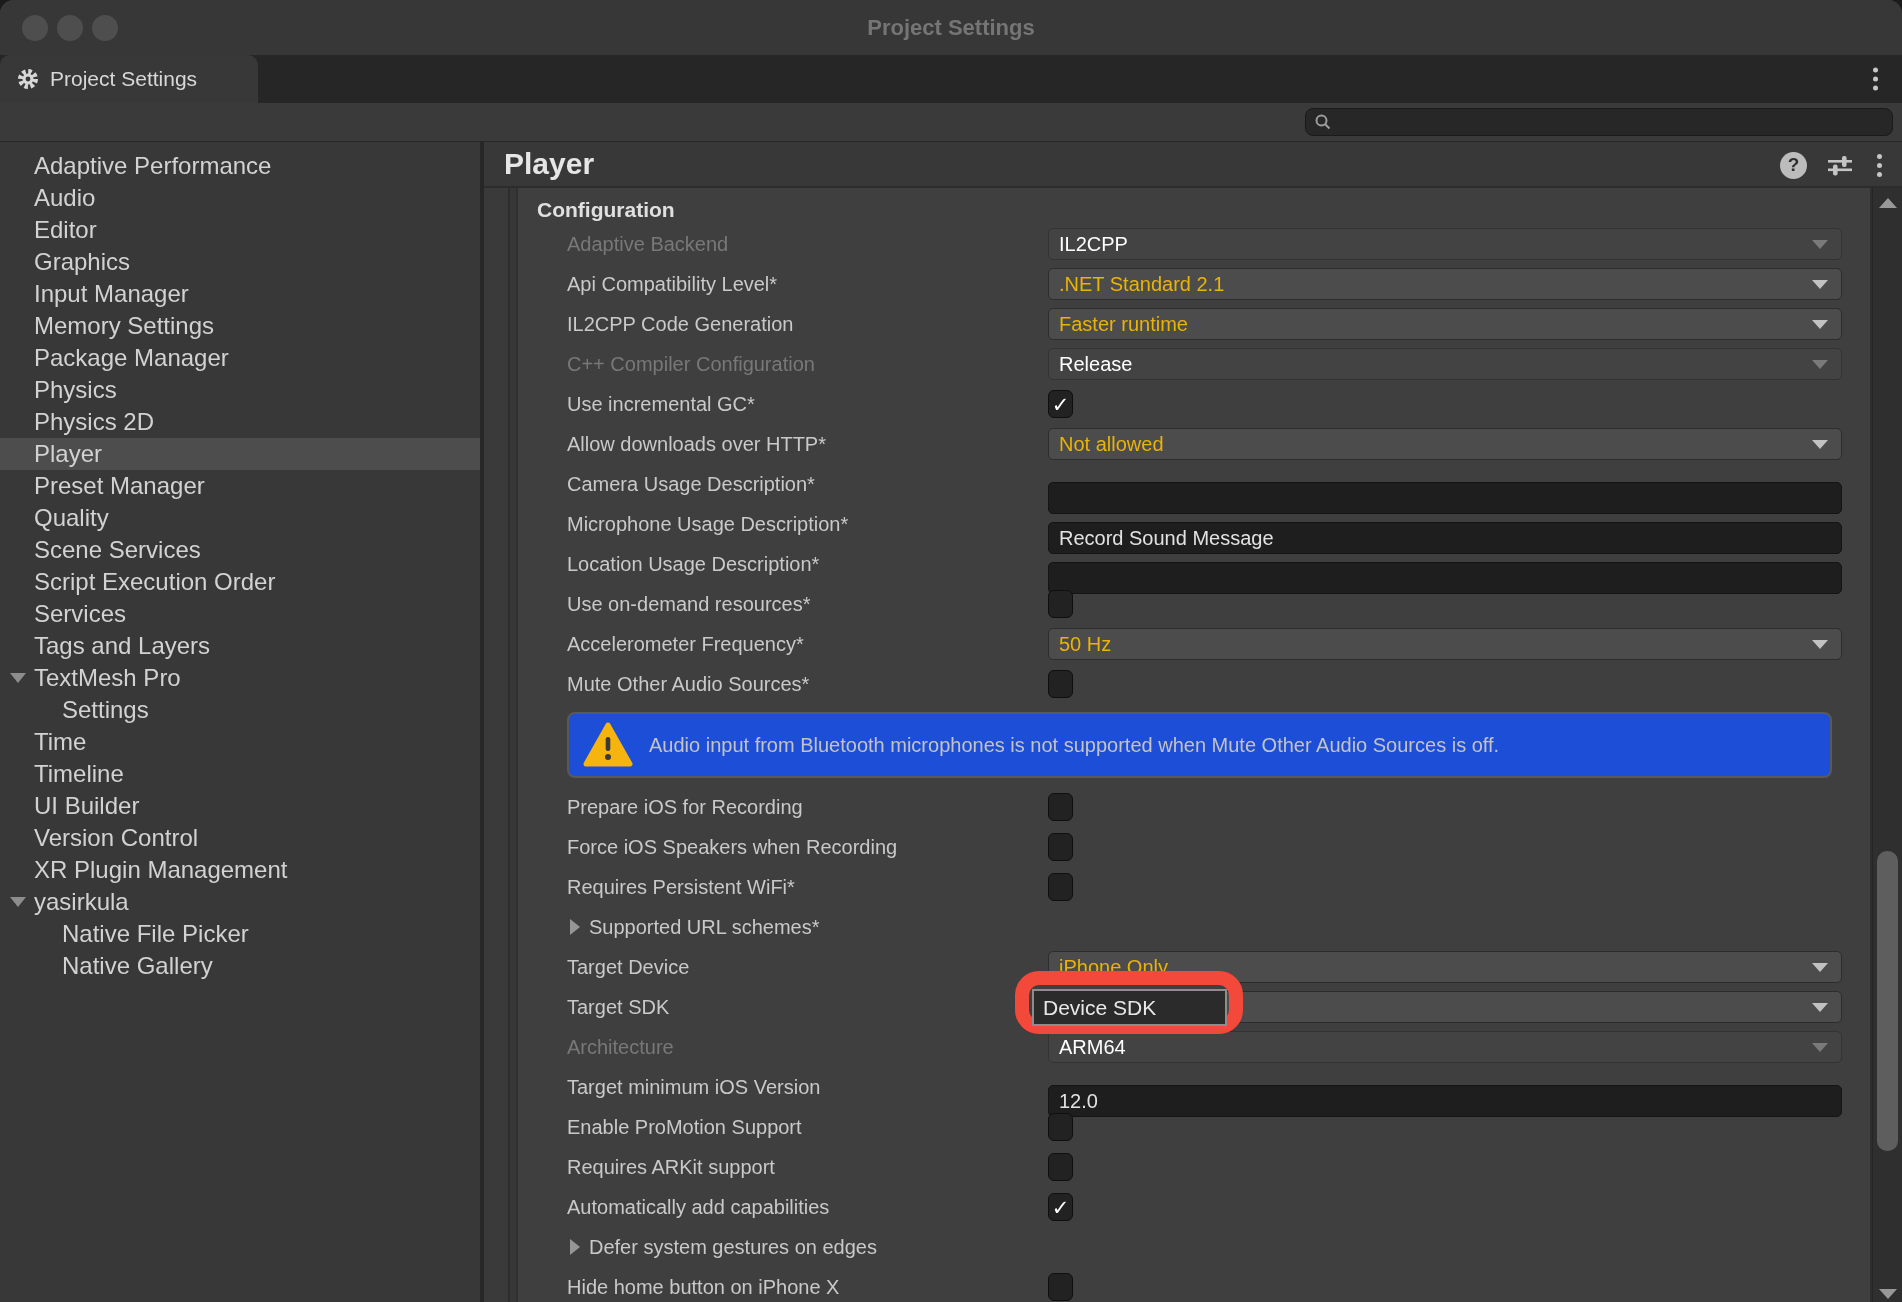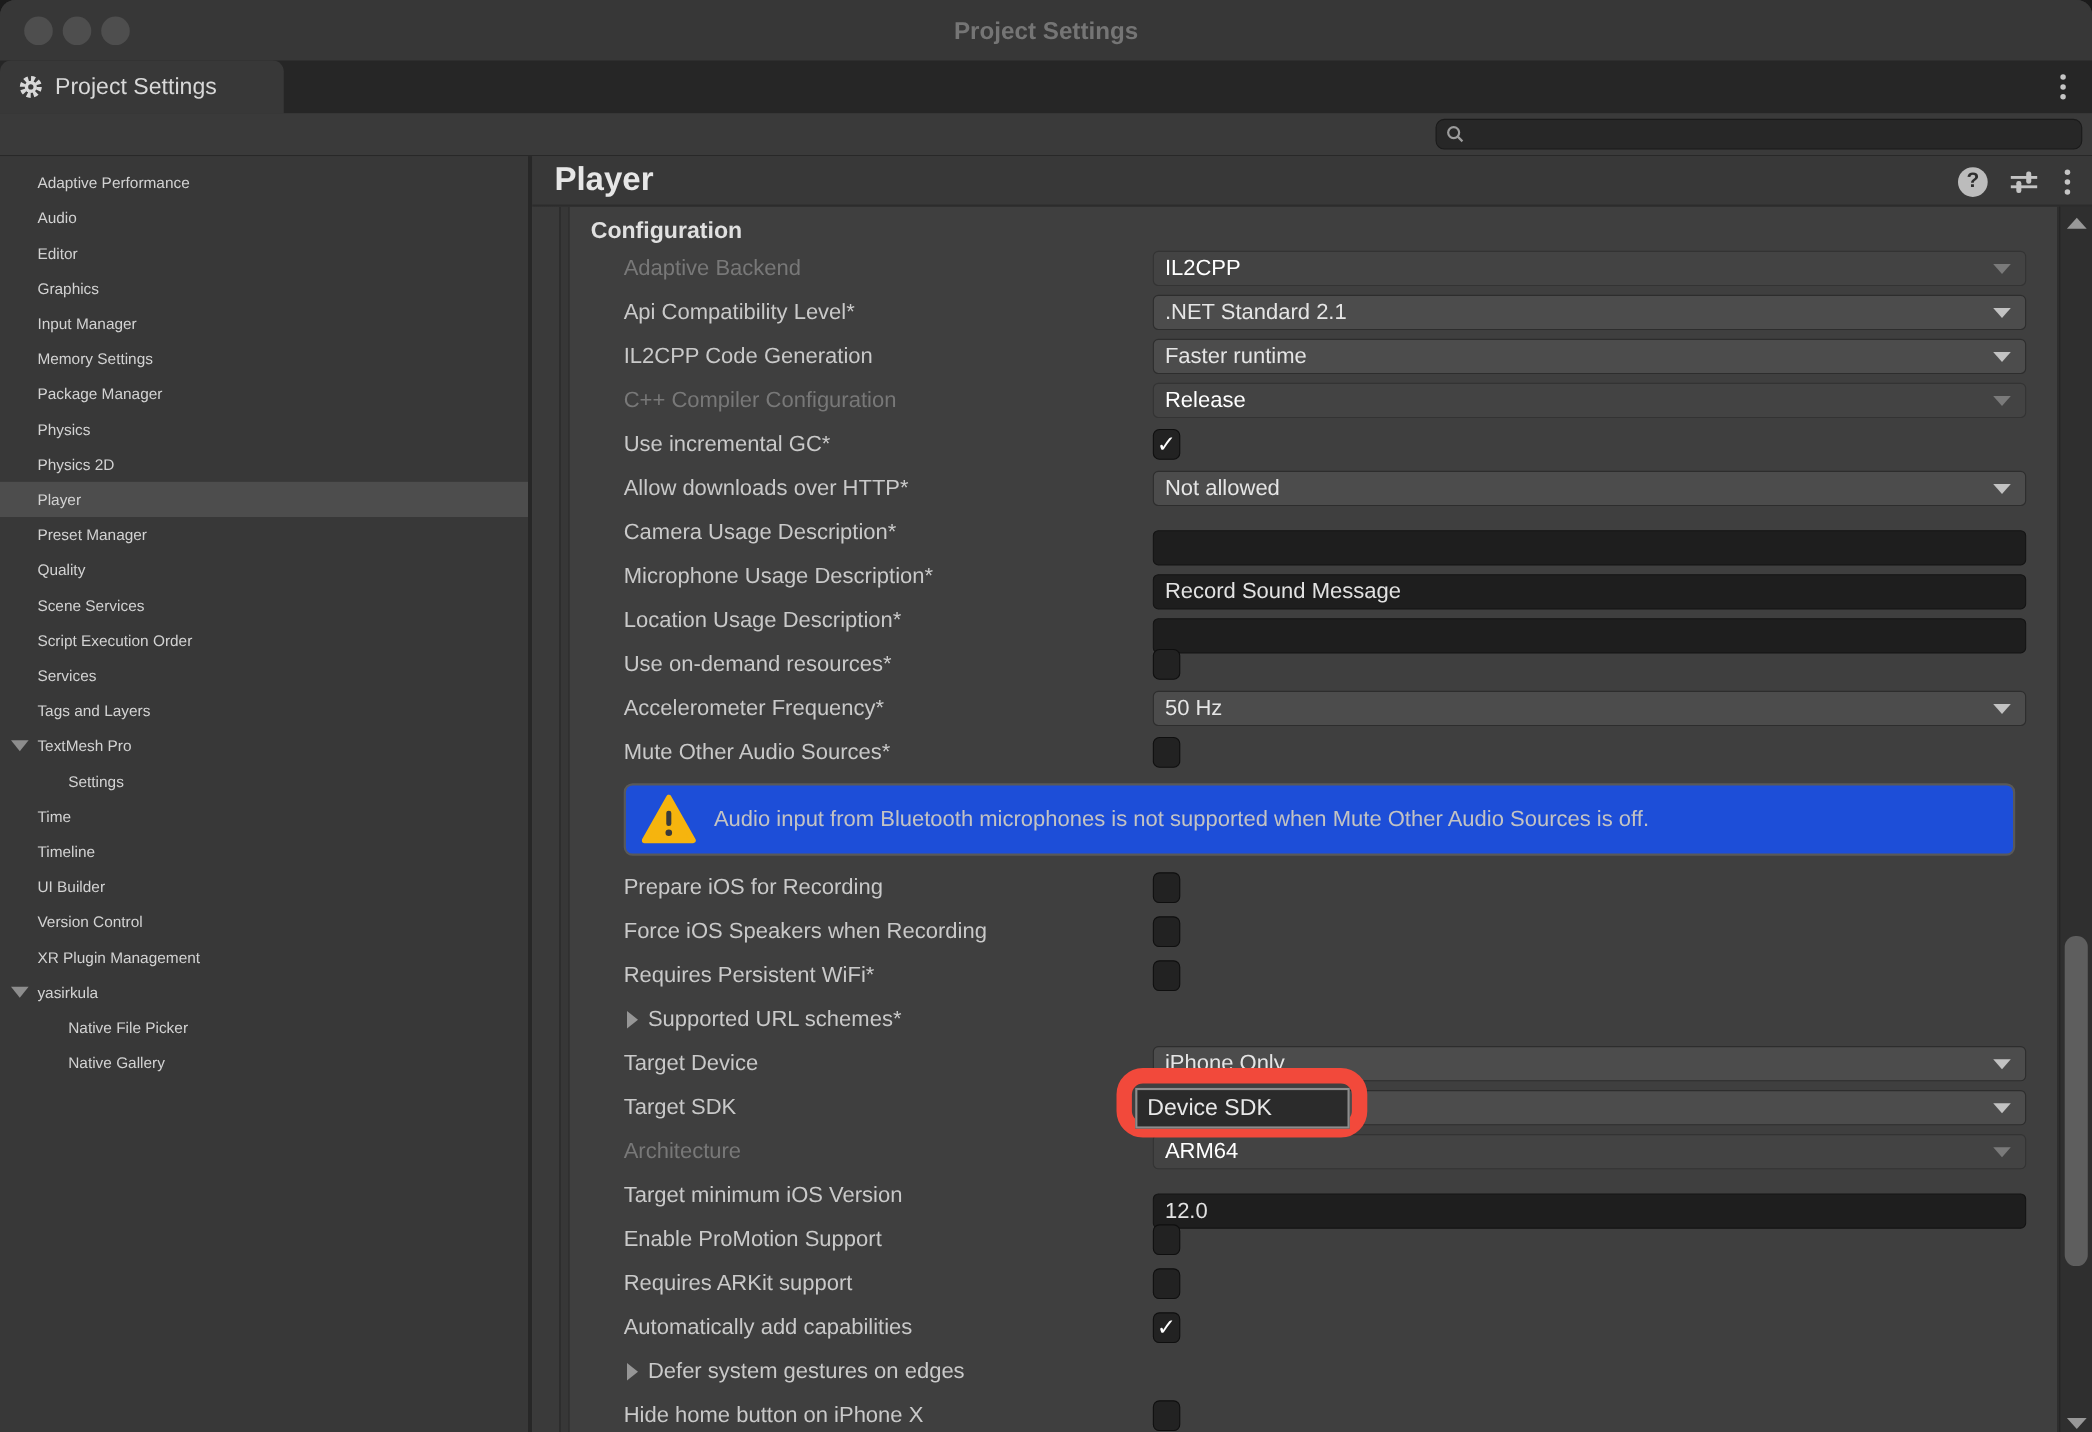--- a/index.html
+++ b/index.html
@@ -22,21 +22,21 @@
   .tab-kebab{position:absolute;right:20px;top:50%;transform:translateY(-50%);}
 
   
   .toolbar{height:39px;background:#3a3a3a;border-bottom:1px solid #272727;position:relative;}
   .search{position:absolute;right:9px;top:5px;width:588px;height:28px;background:#272727;border:1px solid #1a1a1a;border-radius:8px;display:flex;align-items:center;padding-left:8px;gap:6px;}
   .search input{background:transparent;border:none;outline:none;color:#dddddd;font-size:18px;flex:1;min-width:0;font-family:inherit;}
 
   
   .main{display:flex;height:1160px;}
   .sidebar{width:480px;background:#383838;padding-top:8px;position:relative;flex:none;}
-  .sb-item{height:32px;display:flex;align-items:center;padding-left:34px;font-size:14px;color:#d2d2d2;position:relative;}
+  .sb-item{height:32px;display:flex;align-items:center;padding-left:34px;font-size:24px;color:#d2d2d2;position:relative;}
   .sb-item.selected{background:#4d4d4d;}
   .sb-item.indent{padding-left:62px;}
   .sb-fold{position:absolute;left:10px;top:50%;margin-top:-5px;width:0;height:0;border-left:8px solid transparent;border-right:8px solid transparent;border-top:10px solid #8d8d8d;}
   .vsep{width:4px;background:#272727;flex:none;}
 
   .content{flex:1;position:relative;background:#3f3f3f;}
   .content-header{height:46px;background:#383838;border-bottom:2px solid #2c2c2c;display:flex;align-items:center;position:relative;}
   .page-title{margin-left:20px;font-size:30px;font-weight:bold;color:#e6e6e6;}
   .header-icons{position:absolute;right:16px;top:0;height:46px;display:flex;align-items:center;gap:20px;}
   .help{width:27px;height:27px;border-radius:50%;background:#bcbcbc;color:#2e2e2e;font-weight:bold;font-size:19px;display:flex;align-items:center;justify-content:center;}
@@ -46,21 +46,21 @@
     background:linear-gradient(90deg,#3a3a3a 0 24px,#2d2d2d 24px 26px,#373737 26px 32px,#303030 32px 34px);}
   .content-body::after{content:"";position:absolute;right:0;top:0;bottom:0;width:2px;background:#2e2e2e;}
 
   .section-title{margin:10px 0 0 53px;height:26px;font-size:21px;font-weight:bold;color:#e0e0e0;}
   .row{height:40px;display:flex;align-items:center;}
   .row-label{margin-left:83px;width:481px;font-size:20px;color:#c9c9c9;display:flex;align-items:center;flex:none;}
   .row.foldout .row-label{margin-left:86px;}
   .row.disabled .row-label{color:#787878;}
   .row-value{width:794px;position:relative;display:flex;align-items:center;flex:none;}
   .dd{width:100%;height:32px;background:#4c4c4c;border:1px solid #2d2d2d;border-radius:5px;display:flex;align-items:center;padding:0 34px 0 10px;position:relative;}
-  .dd-text{font-size:20px;color:#e5e5e5;white-space:nowrap;}
+  .dd-text{font-size:20px;color:#eab308;white-space:nowrap;}
   .dd-arrow{position:absolute;right:13px;top:50%;margin-top:-4px;width:0;height:0;border-left:8px solid transparent;border-right:8px solid transparent;border-top:9px solid #c2c2c2;}
   .row.disabled .dd{background:#434343;border-color:#333333;}
   .row.disabled .dd-text{color:#ffffff;}
   .row.disabled .dd-arrow{border-top-color:#7a7a7a;}
   .tf{width:100%;height:32px;background:#1e1e1e;border:1px solid #141414;border-radius:5px;display:flex;align-items:center;padding:0 10px;margin-top:28px;}
   .tf-text{font-size:20px;color:#e2e2e2;white-space:nowrap;}
   .cb{width:25px;height:28px;background:#222222;border:1px solid #0f0f0f;border-radius:6px;display:flex;align-items:center;justify-content:center;flex:none;}
   .cb .check{color:#ffffff;font-size:21px;font-weight:bold;line-height:1;}
   .fold-tri{width:0;height:0;border-top:8px solid transparent;border-bottom:8px solid transparent;border-left:10px solid #969696;margin-right:9px;flex:none;}
 

